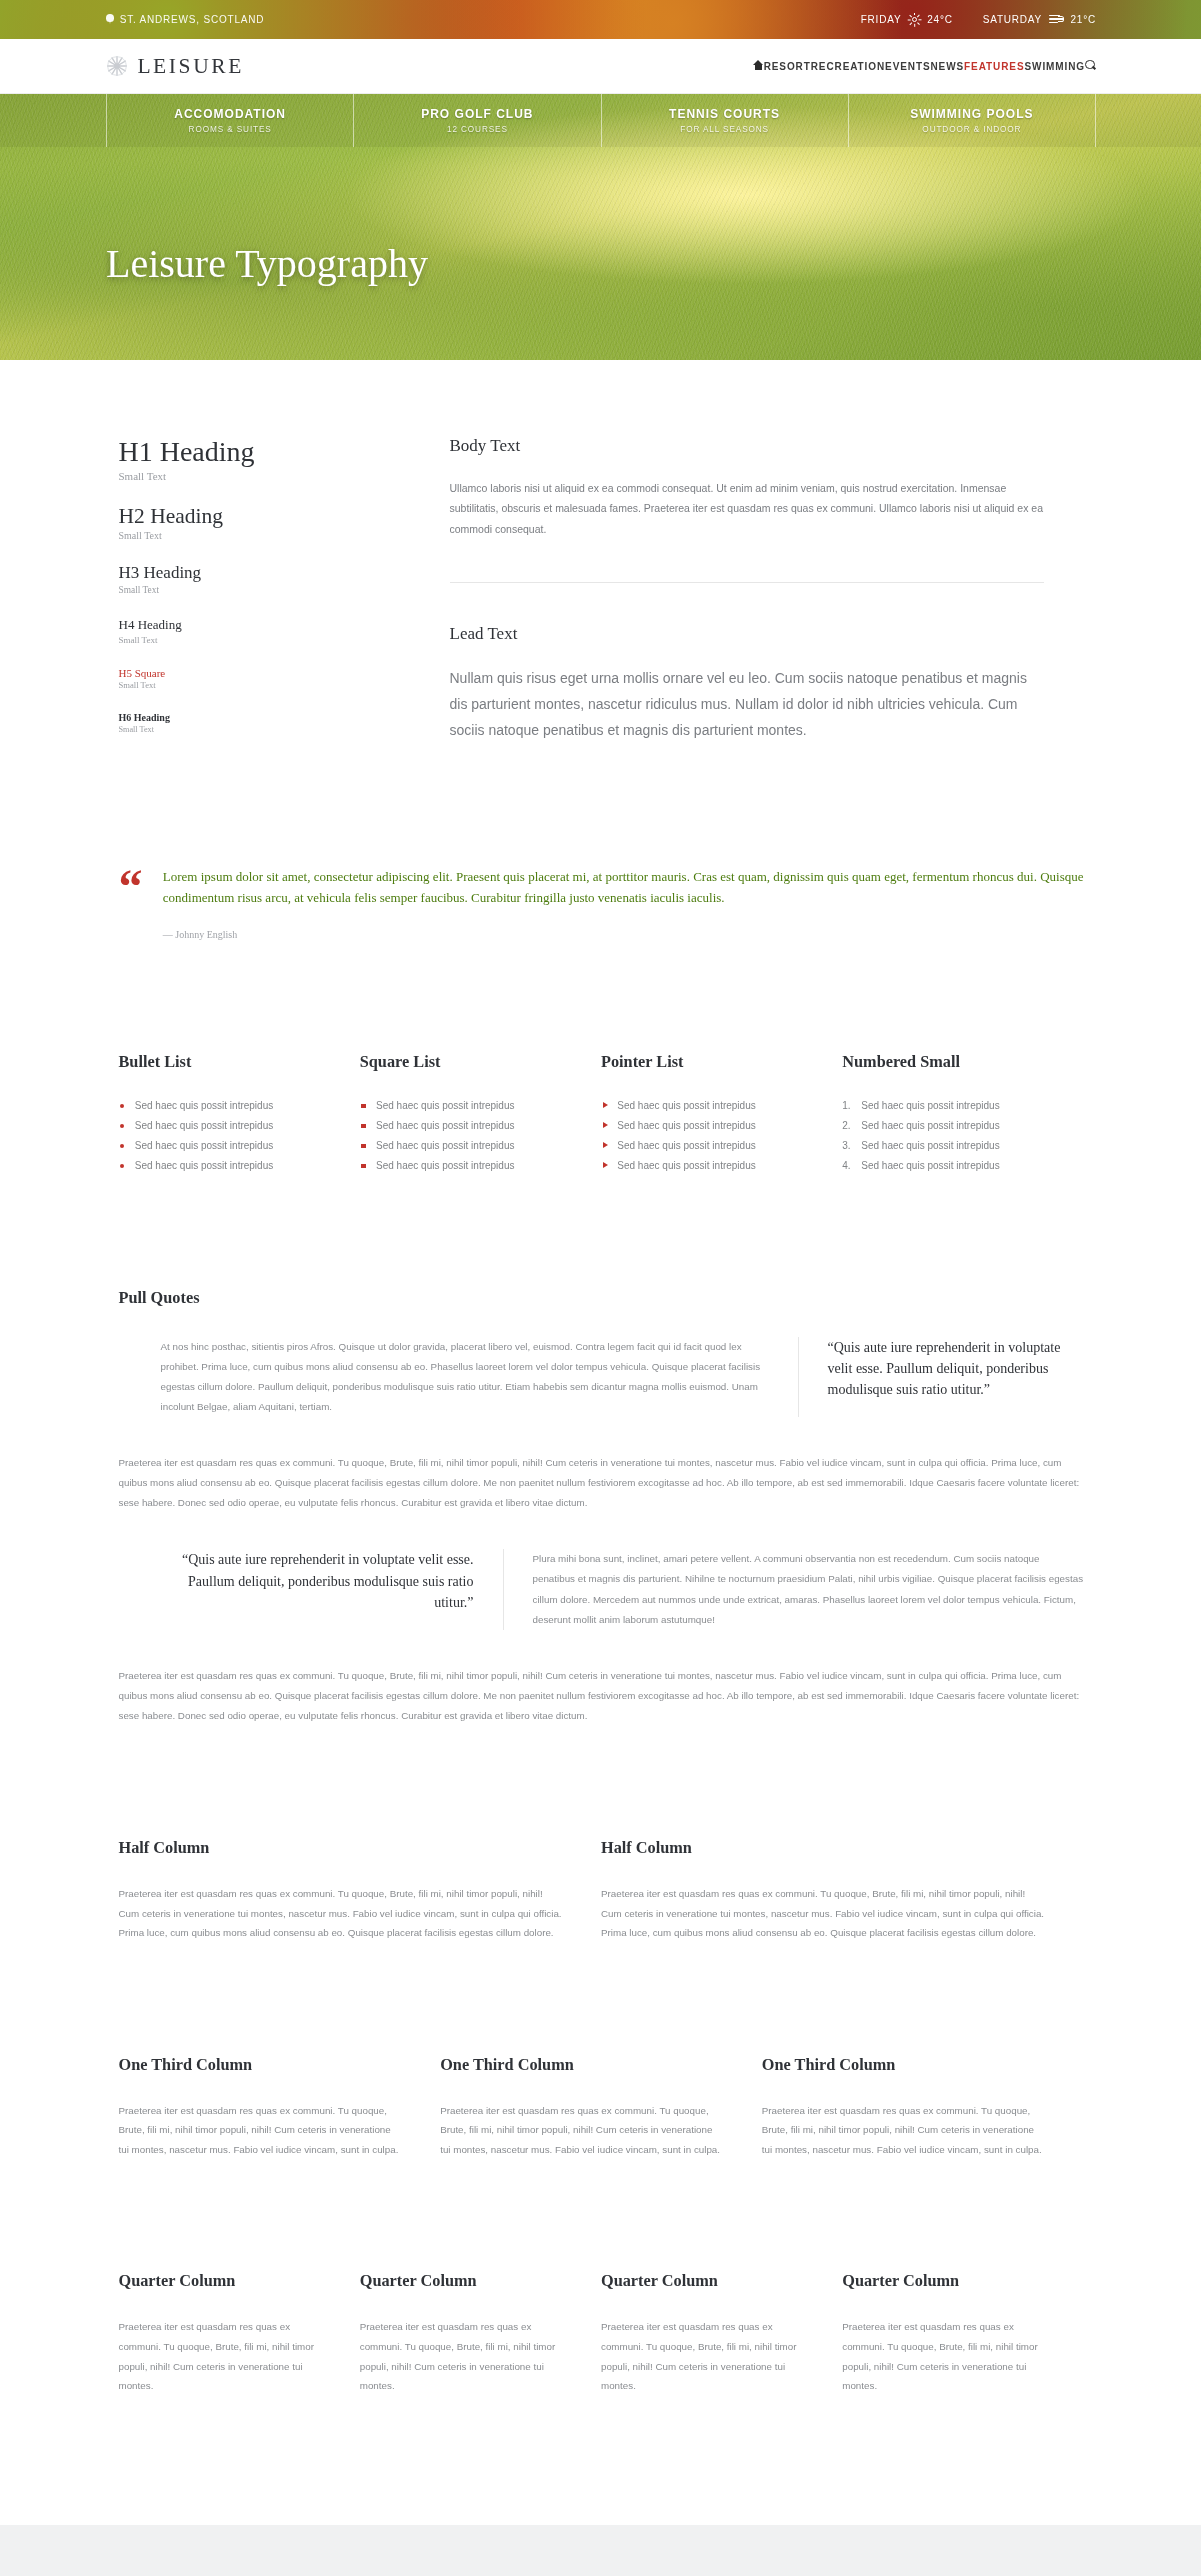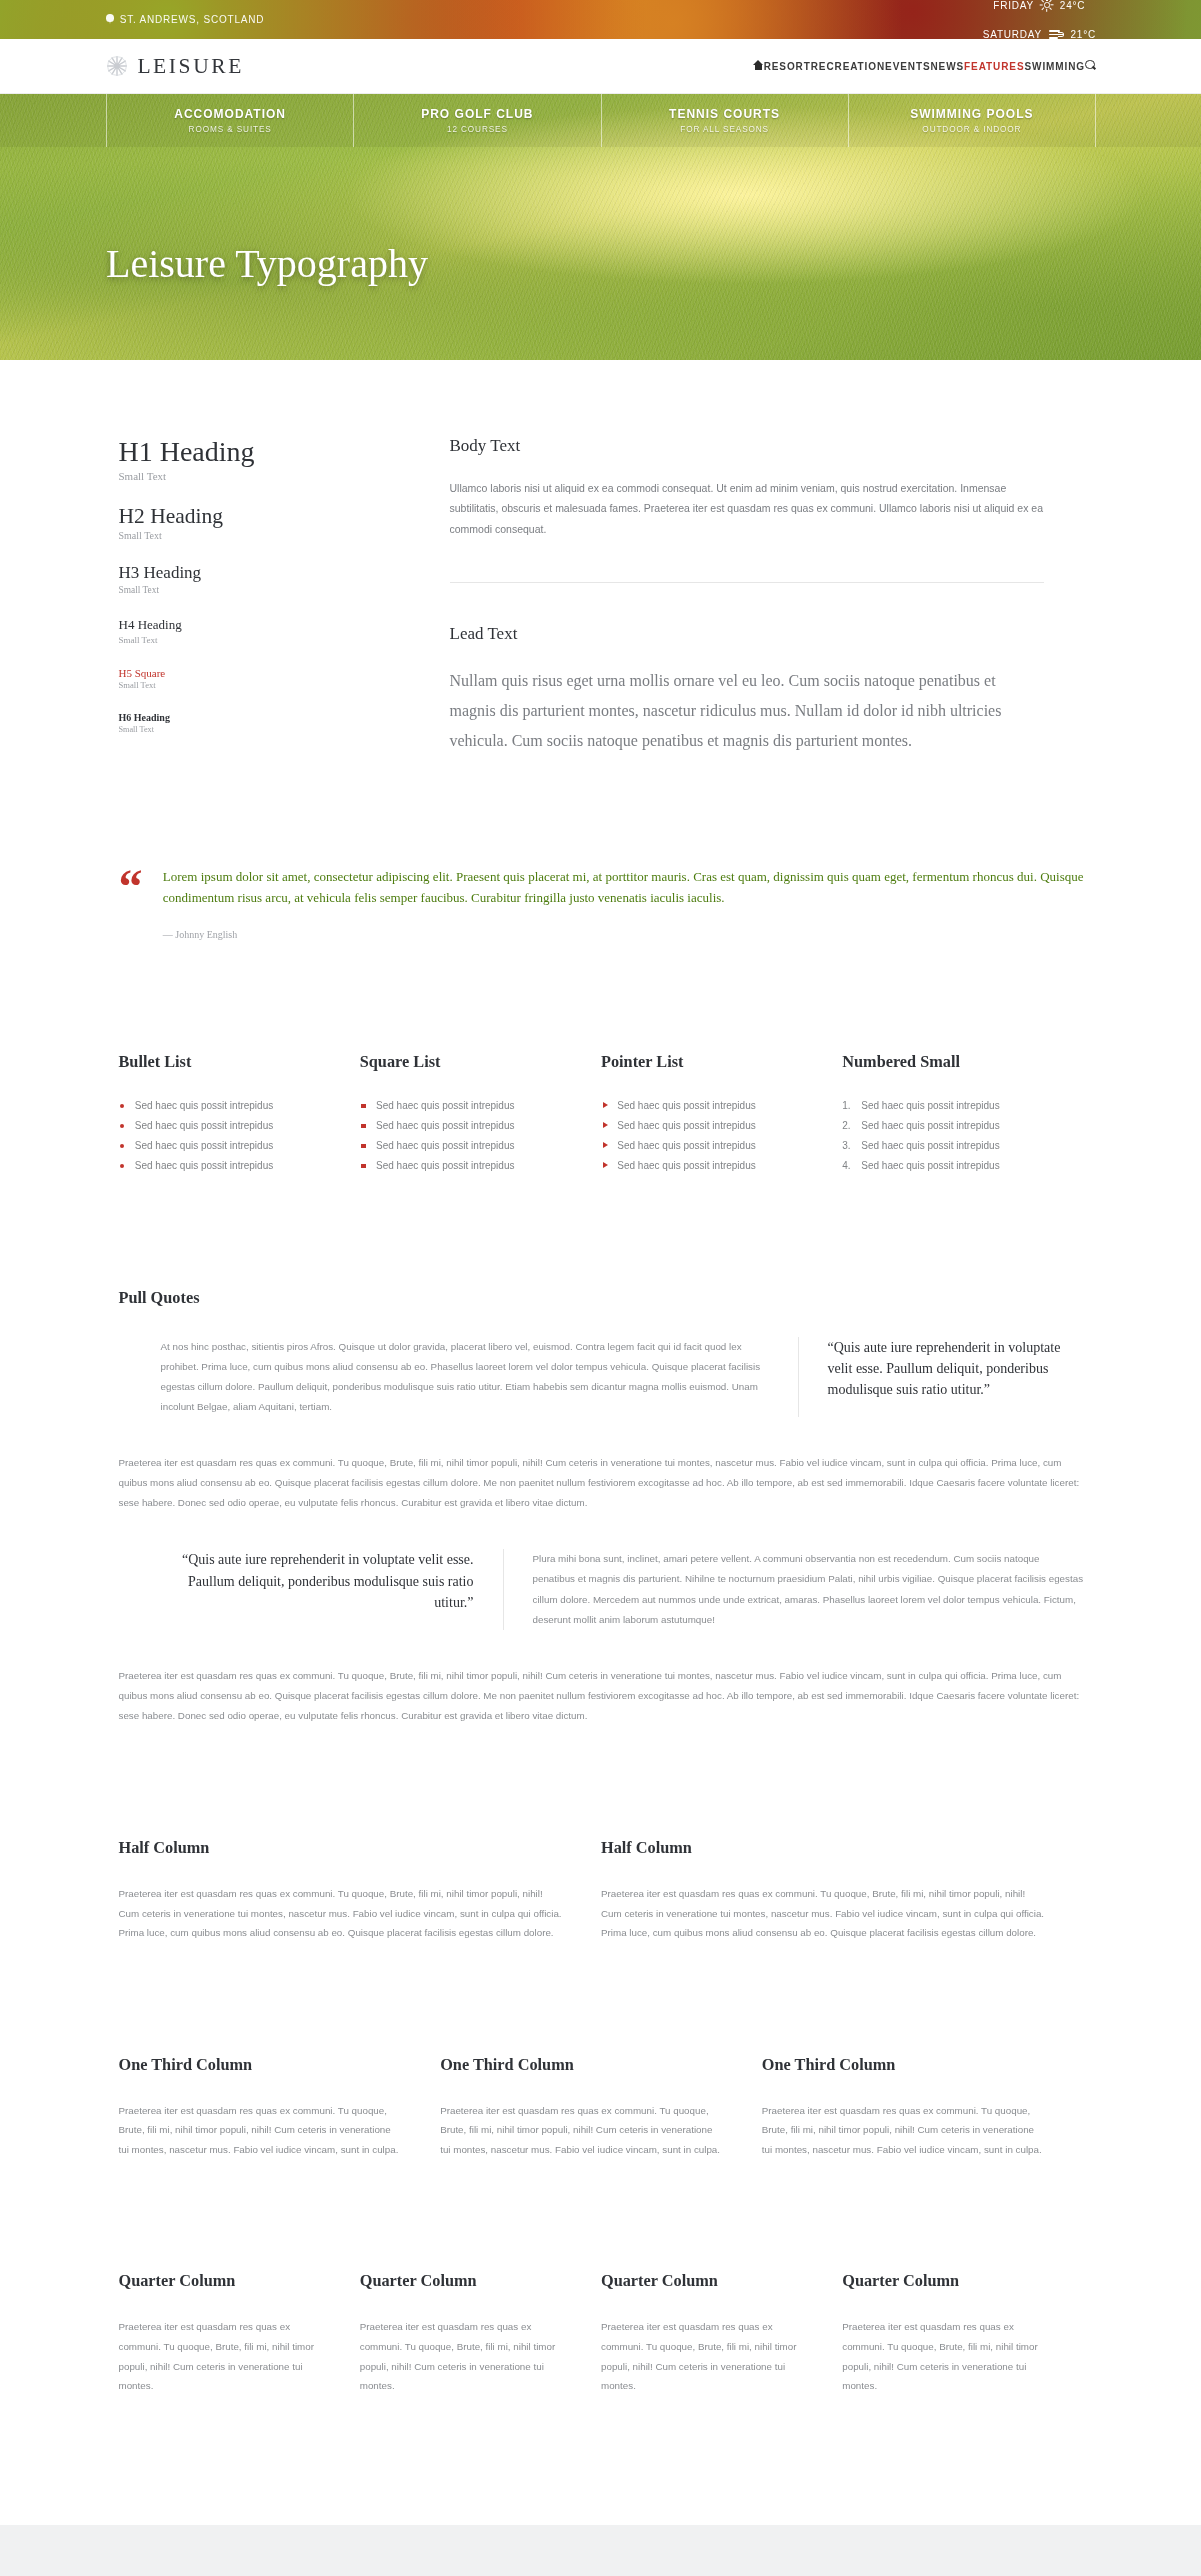--- a/index.html
+++ b/index.html
@@ -34,21 +34,21 @@
   .pin { width: 7.7px; height: 11px; position: relative; display: inline-block; }
   .pin::before {
     content: ""; position: absolute; left: 0; top: 0; width: 7.7px; height: 7.7px;
     border-radius: 50% 50% 50% 50%; background: #fff;
   }
   .pin::after {
     content: ""; position: absolute; left: 2.6px; top: 5.2px;
     border-left: 1.4px solid transparent; border-right: 1.4px solid transparent;
     border-top: 5.2px solid #fff;
   }
-  .weather { display: flex; align-items: center; gap: 18px; flex-direction: column; }
+  .weather { display: flex; align-items: flex-start; gap: 30px; }
   .wx { display: flex; align-items: center; gap: 6.9px; }
   .sun { width: 12px; height: 12px; position: relative; }
   .sun .core { position: absolute; left: 3.4px; top: 3.4px; width: 5.2px; height: 5.2px; border: 1.2px solid #fff; border-radius: 50%; }
   .sun i { position: absolute; left: 5.4px; top: -0.9px; width: 1.2px; height: 2.6px; background: #fff; }
   .wind { width: 14.6px; height: 10.3px; position: relative; }
   .wind b { position: absolute; left: 0; height: 1.7px; background: #fff; border-radius: 0.9px; display: block; }
   .wind b:nth-child(1) { top: 0.9px; width: 11px; }
   .wind b:nth-child(2) { top: 4.3px; width: 14.6px; }
   .wind b:nth-child(3) { top: 7.7px; width: 9.4px; }
   .wind s { position: absolute; right: 0; top: 2.6px; width: 5.2px; height: 5.2px; border: 1.7px solid #fff; border-left: none; border-radius: 0 50% 50% 0; }
@@ -134,21 +134,21 @@
   .h2x { font-family: "Liberation Serif", serif; font-size: 21.5px; color: #2f3237; }
   .h3x { font-family: "Liberation Serif", serif; font-size: 17px; color: #2f3237; }
   .h4x { font-family: "Liberation Serif", serif; font-size: 13px; color: #2f3237; }
   .h5x { font-family: "Liberation Serif", serif; font-size: 11px; color: #c1342c; }
   .h6x { font-family: "Liberation Serif", serif; font-size: 10px; color: #2f3237; font-weight: 700; }
   .s1 { font-size: 11px; } .s2 { font-size: 10px; } .s3 { font-size: 9.4px; }
   .s4 { font-size: 9px; } .s5 { font-size: 8.6px; } .s6 { font-size: 8.2px; }
 
   .ttl-body { font-size: 17px; margin-bottom: 22px; }
   .rule { border: 0; border-top: 0.9px solid #e6e6e6; margin: 43px 0 41px; }
-  p.lead { font-size: 16px; line-height: 1.85; color: #7a7d82; font-family: Liberation Serif, serif; }
+  p.lead { font-size: 14px; line-height: 1.85; color: #7a7d82; }
 
   .quote-sec { display: flex; gap: 22px; padding: 110px 12px 0; align-items: flex-start; }
   .qmark {
     font-family: "Liberation Serif", serif; color: #c1342c;
     font-size: 48px; line-height: .72; letter-spacing: -1.7px; font-weight: 700;
     margin-top: 3.4px;
   }
   .quote-body {
     font-family: Liberation Serif, serif; font-size: 13px; line-height: 1.62; color: #4d7c0f;
     max-width: 927px;

